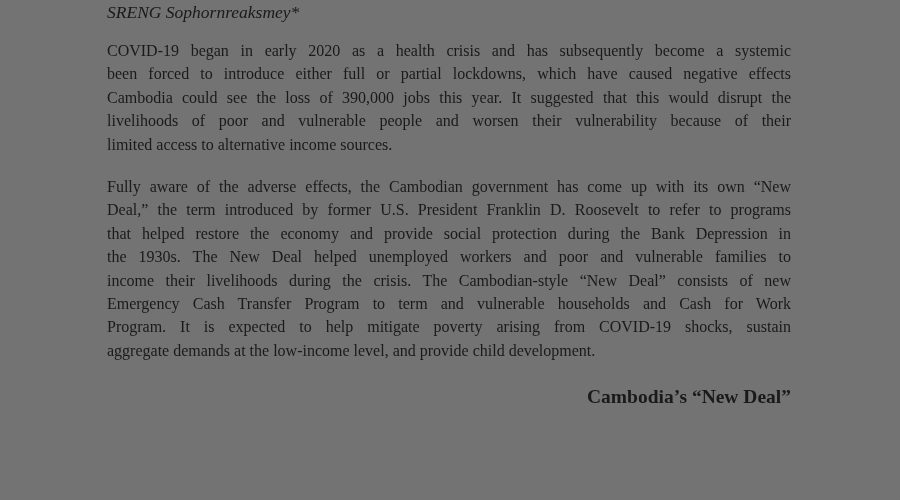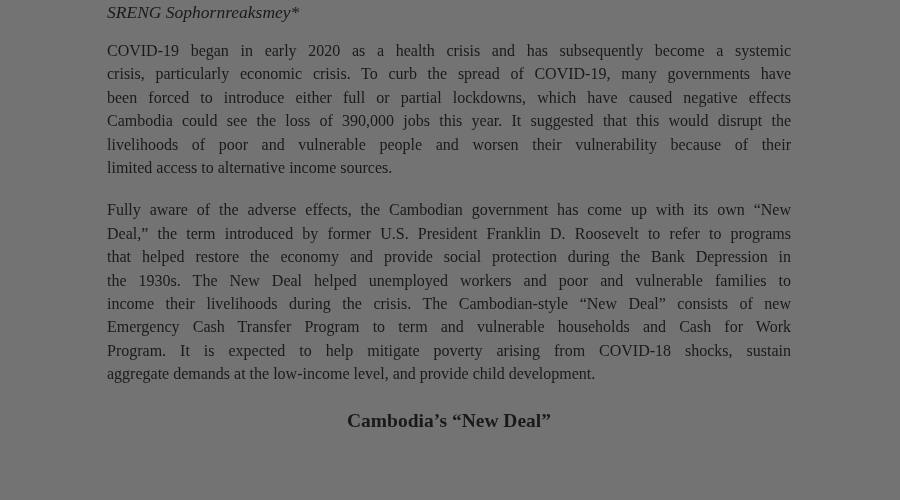--- a/index.html
+++ b/index.html
@@ -37,44 +37,43 @@
     white-space: normal;
   }
   .line.last {
     text-align-last: left;
   }
   .heading {
     font-weight: bold;
     font-size: 19.5px;
     line-height: 26px;
     margin-top: 22px;
-    text-align: center;
+    text-align: right;
   }
 </style>
 </head>
 <body>
 
 <div class="page">
   <div class="content">
     <div class="byline">SRENG Sophornreaksmey*</div>
     <div>
         <div class="para">
           <div class="line">COVID-19 began in early 2020 as a health crisis and has subsequently become a systemic</div>
-          <div class="line">crisis, particularly economic crisis. To curb the spread of COVID-19, many governments have</div>
           <div class="line">been forced to introduce either full or partial lockdowns, which have caused negative effects</div>
           <div class="line">Cambodia could see the loss of 390,000 jobs this year. It suggested that this would disrupt the</div>
           <div class="line">livelihoods of poor and vulnerable people and worsen their vulnerability because of their</div>
           <div class="line last">limited access to alternative income sources.</div>
         </div>
         <div class="para">
           <div class="line">Fully aware of the adverse effects, the Cambodian government has come up with its own “New</div>
           <div class="line">Deal,” the term introduced by former U.S. President Franklin D. Roosevelt to refer to programs</div>
           <div class="line">that helped restore the economy and provide social protection during the Bank Depression in</div>
           <div class="line">the 1930s. The New Deal helped unemployed workers and poor and vulnerable families to</div>
           <div class="line">income their livelihoods during the crisis. The Cambodian-style “New Deal” consists of new</div>
           <div class="line">Emergency Cash Transfer Program to term and vulnerable households and Cash for Work</div>
-          <div class="line">Program. It is expected to help mitigate poverty arising from COVID-18 shocks, sustain</div>
+          <div class="line">Program. It is expected to help mitigate poverty arising from COVID-19 shocks, sustain</div>
           <div class="line last">aggregate demands at the low-income level, and provide child development.</div>
         </div>
       </div>
     <div class="heading">Cambodia’s “New Deal”</div>
   </div>
 </div>
 
 </body></html>

